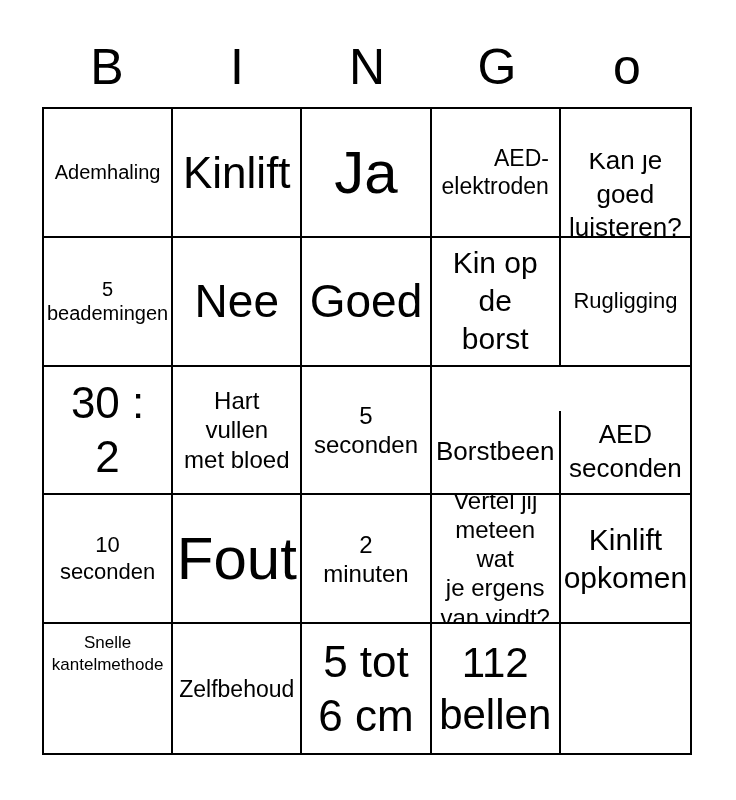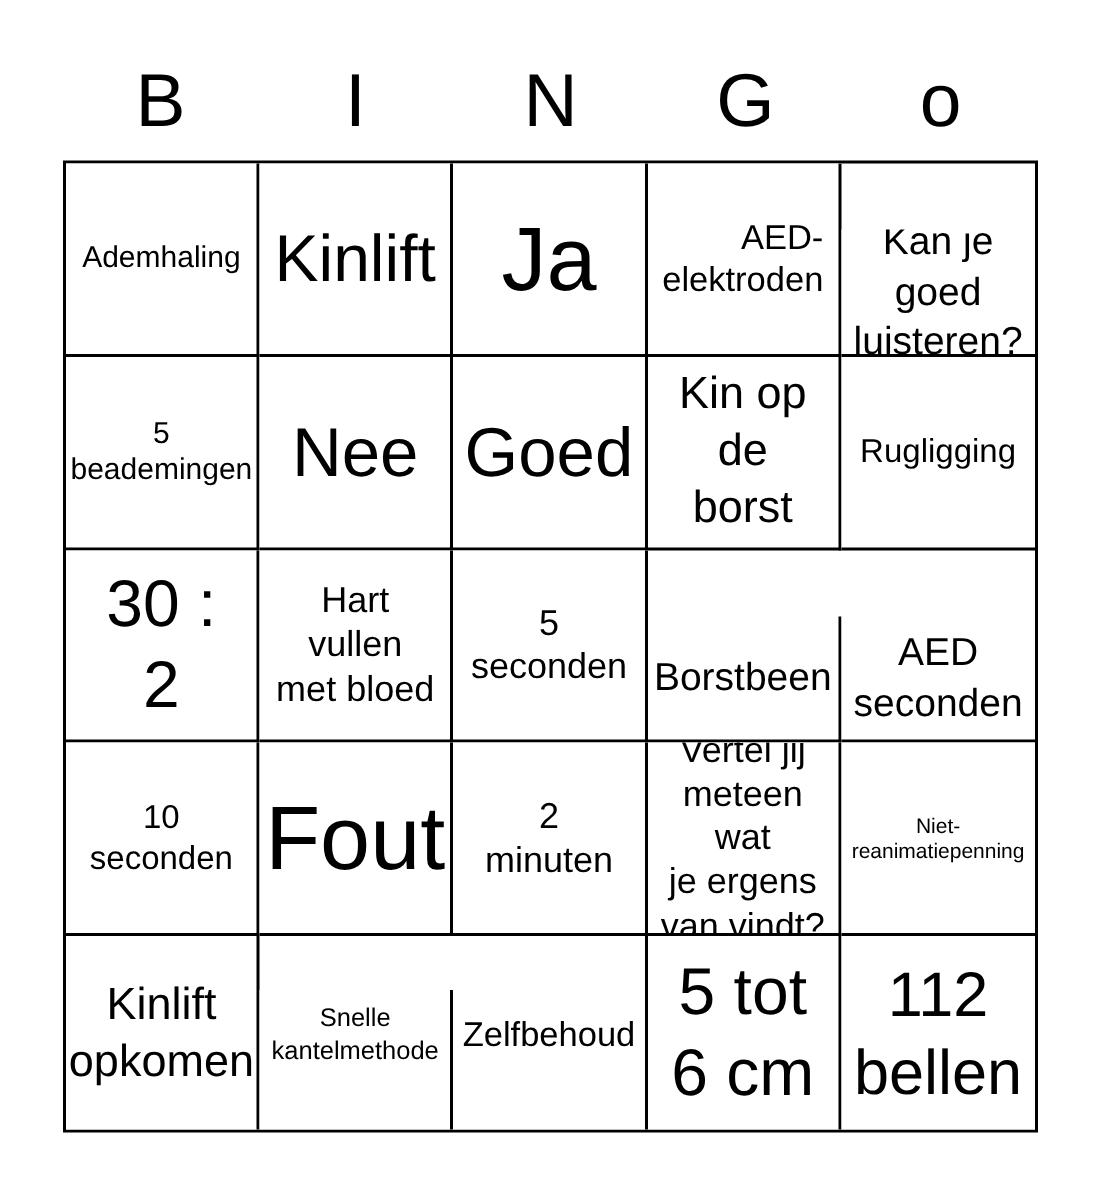--- a/index.html
+++ b/index.html
@@ -59,21 +59,21 @@
     text-align: center;
     white-space: pre-line;
     overflow: hidden;
     padding: 2px;
     line-height: 1.22;
     color: #000000;
     background: #ffffff;
   }
   .cell:nth-child(5n) { border-right: none; }
   .cell:nth-child(n+21) { border-bottom: none; }
-  .cell.align-top { align-items: flex-start; padding-top: 8px; margin-top: 36px; }
+  .cell.align-top { align-items: flex-start; padding-top: 8px; }
 
   .fs14 { font-size: 14px; }
   .fs17 { font-size: 17px; line-height: 1.3; }
   .fs20 { font-size: 20px; text-align: center; }
   .fs22 { font-size: 22px; }
   .fs23 { font-size: 23px; text-align: right; }
   .fs24 { font-size: 24px; }
   .fs26 { font-size: 26px; line-height: 1.3; margin-top: 44px; }
   .fs30 { font-size: 30px; line-height: 1.27; }
   .fs42 { font-size: 42px; }
@@ -126,22 +126,20 @@
 
     <div class="cell fs22">10
 seconden</div>
     <div class="cell fs50">Fout</div>
     <div class="cell fs24">2
 minuten</div>
     <div class="cell fs24">Vertel jij
 meteen wat
 je ergens
 van vindt?</div>
-    <div class="cell fs14">Niet-
-reanimatiepenning</div>
 
     <div class="cell fs30">Kinlift
 opkomen</div>
     <div class="cell fs17 align-top">Snelle
 kantelmethode</div>
     <div class="cell fs23">Zelfbehoud</div>
     <div class="cell fs44">5 tot
 6 cm</div>
     <div class="cell fs42">112
 bellen</div>

